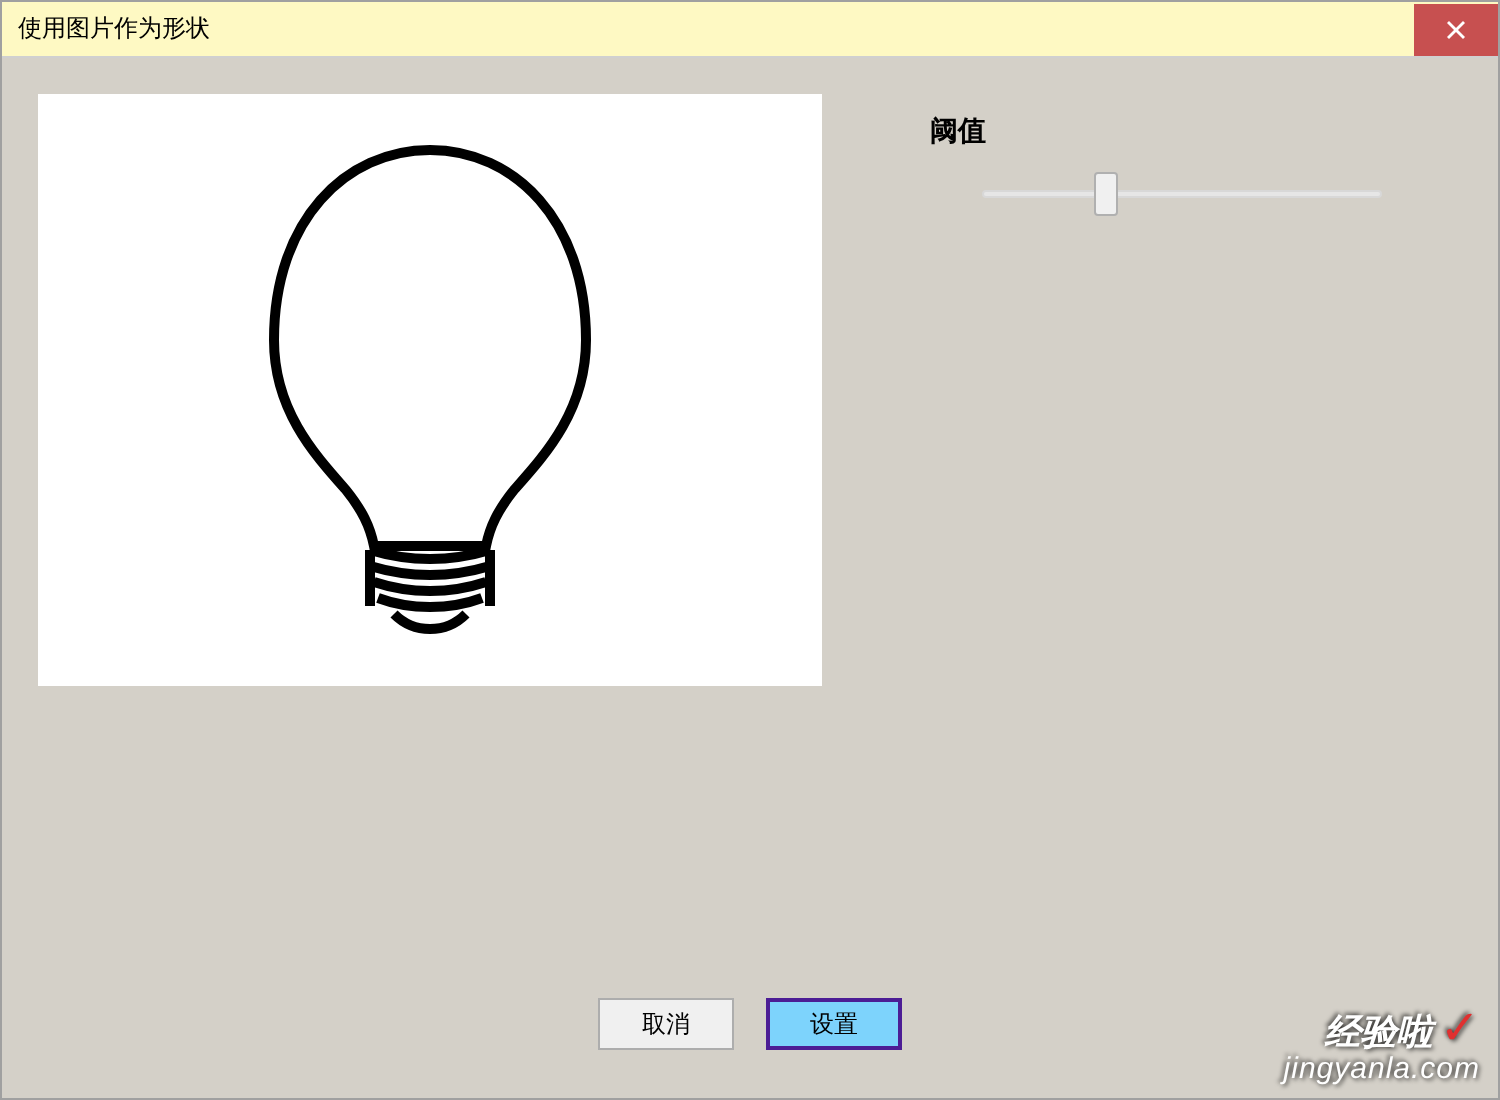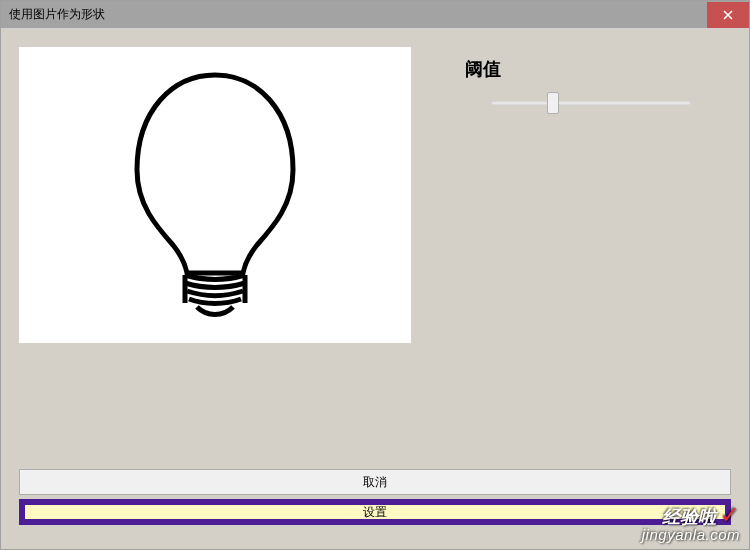--- a/index.html
+++ b/index.html
@@ -15,21 +15,21 @@
   .window {
     width: 750px;
     height: 550px;
     border: 1px solid #a0a0a0;
     background: #d4d0c8;
     display: flex;
     flex-direction: column;
   }
   .titlebar {
     height: 28px;
-    background: #a3a3a3;
+    background: #fef9c3;
     border-bottom: 1px solid #d0d0d0;
     display: flex;
     align-items: center;
     justify-content: space-between;
     padding-left: 8px;
   }
   .titlebar-title {
     font-size: 12px;
     color: #000;
   }
@@ -64,21 +64,21 @@
     align-items: center;
     justify-content: center;
   }
   .preview-box svg { width: 380px; height: 290px; }
   .controls {
     padding-top: 10px;
     flex: 1;
   }
   .label {
     font-weight: bold;
-    font-size: 18px;
+    font-size: 14px;
     color: #000;
     margin-bottom: 20px;
     margin-left: 4px;
   }
   .slider-row {
     display: flex;
     align-items: center;
     padding-left: 30px;
   }
   .slider-track {
@@ -98,39 +98,38 @@
     height: 22px;
     background: #f0f0f0;
     border: 1px solid #b0b0b0;
     border-radius: 2px;
     cursor: pointer;
   }
   .button-row {
     margin-top: auto;
     display: flex;
     justify-content: center;
-    gap: 4px;
+    gap: 16px;
     padding-bottom: 6px;
-    flex-direction: column;
   }
   .btn {
     min-width: 68px;
     height: 26px;
     background: #f0f0f0;
     border: 1px solid #adadad;
     font-size: 12px;
     color: #000;
     cursor: pointer;
     display: flex;
     align-items: center;
     justify-content: center;
   }
   .btn.selected {
-    border: 6px solid #4c1d95;
-    background: #fef9c3;
+    border: 2px solid #4c1d95;
+    background: #7dd3fc;
   }
   .watermark {
     position: absolute;
     right: 10px;
     bottom: 8px;
     color: #fff;
     text-align: right;
     line-height: 1;
     text-shadow: 1px 1px 2px rgba(0,0,0,0.6), -1px -1px 2px rgba(0,0,0,0.6);
     pointer-events: none;

